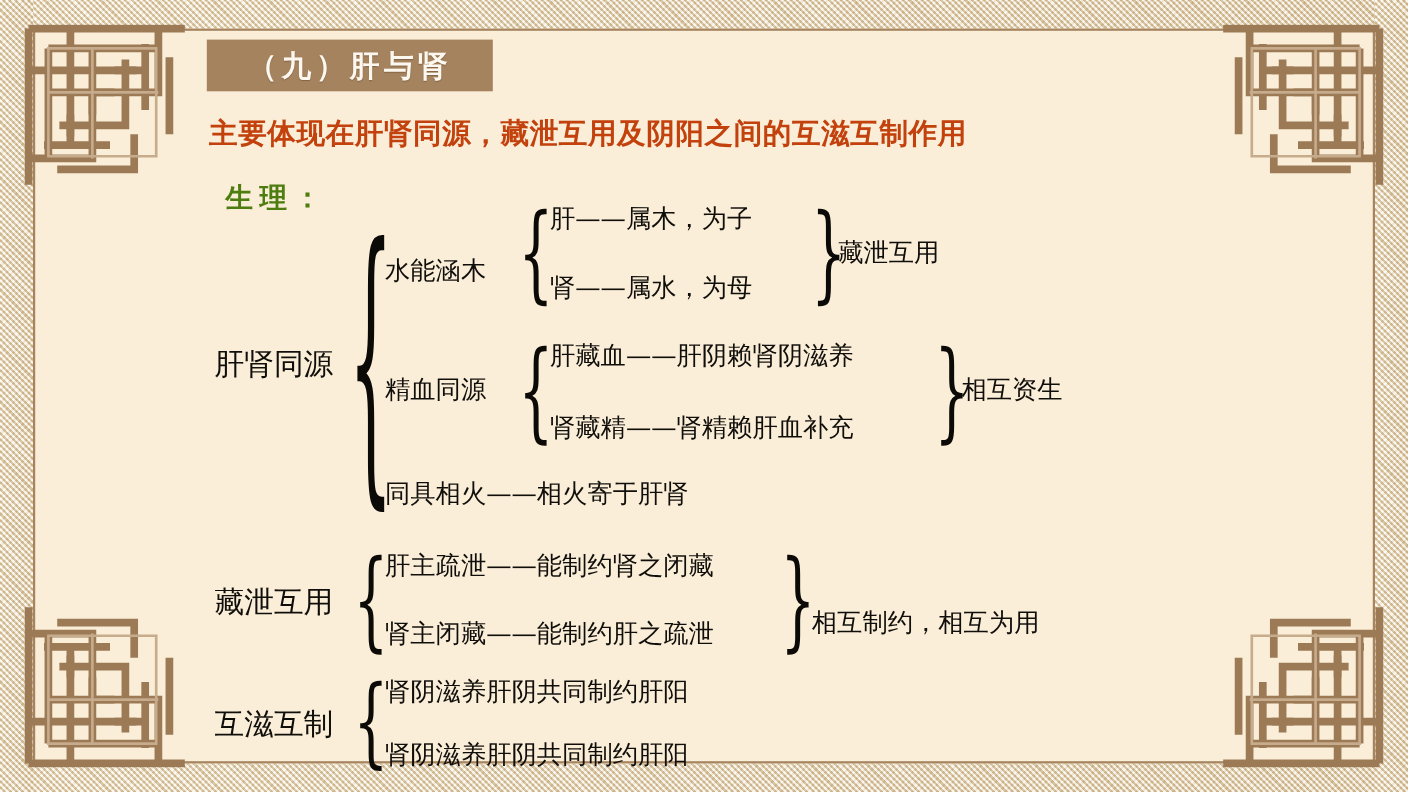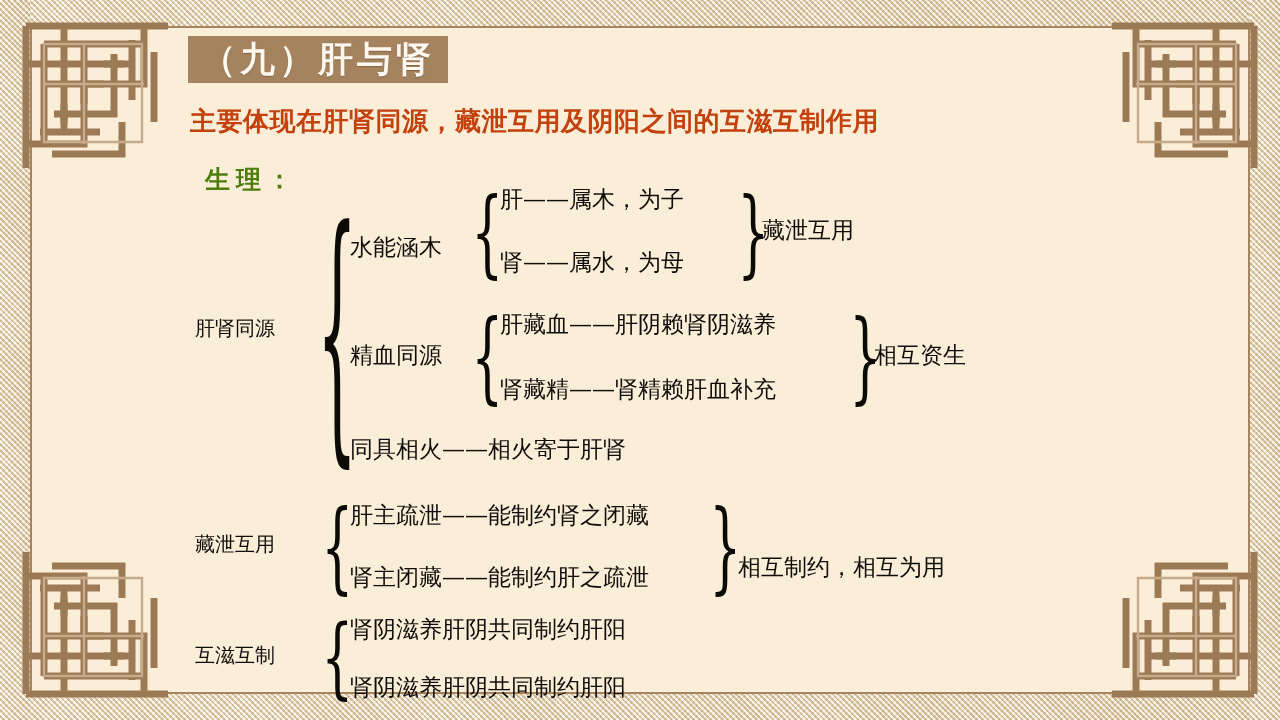--- a/index.html
+++ b/index.html
@@ -67,21 +67,21 @@
     position: absolute;
     left: 188px;  top: 36px;
     width: 260px; height: 47px;
     background: #a5835f;
     display: flex;
     align-items: center;
     justify-content: center;
   }
   .title-text {
     color: #fdf8ef;
-    font-size: 35px;
+    font-size: 27px;
     letter-spacing: 4px;
     font-family: Liberation Serif, serif;
     font-weight: 600;
     white-space: nowrap;
     text-shadow: 0 1px 1px rgba(90,62,36,.45);
   }
 
   
   .subtitle {
     position: absolute;
@@ -106,21 +106,21 @@
 
   
   .node {
     position: absolute;
     font-size: 23px;
     color: #100e0a;
     white-space: nowrap;
     line-height: 1;
     letter-spacing: 0px;
   }
-  .node.lv1 { font-size: 20px; }
+  .node.lv1 { font-size: 27px; }
   .node.lv2 { font-size: 23px; }
   .node.leaf { font-size: 23px; }
 
   
   .brace {
     position: absolute;
     color: #0c0a07;
     font-family: "DejaVu Serif", "Liberation Serif", serif;
     line-height: 1;
     transform-origin: center center;

